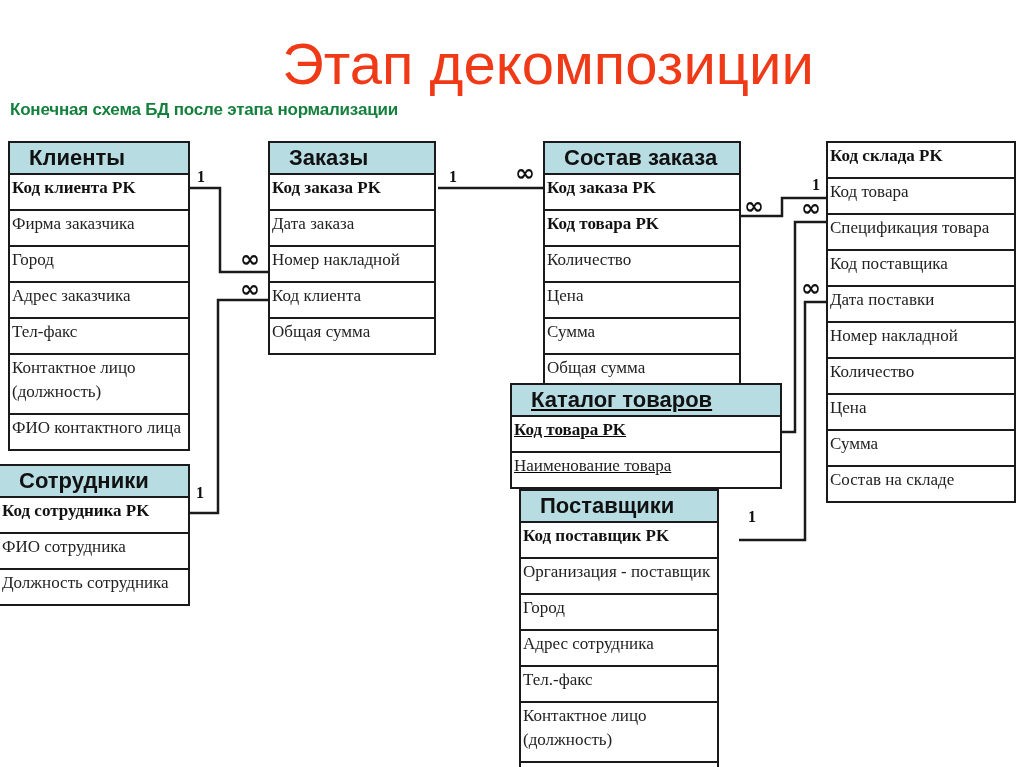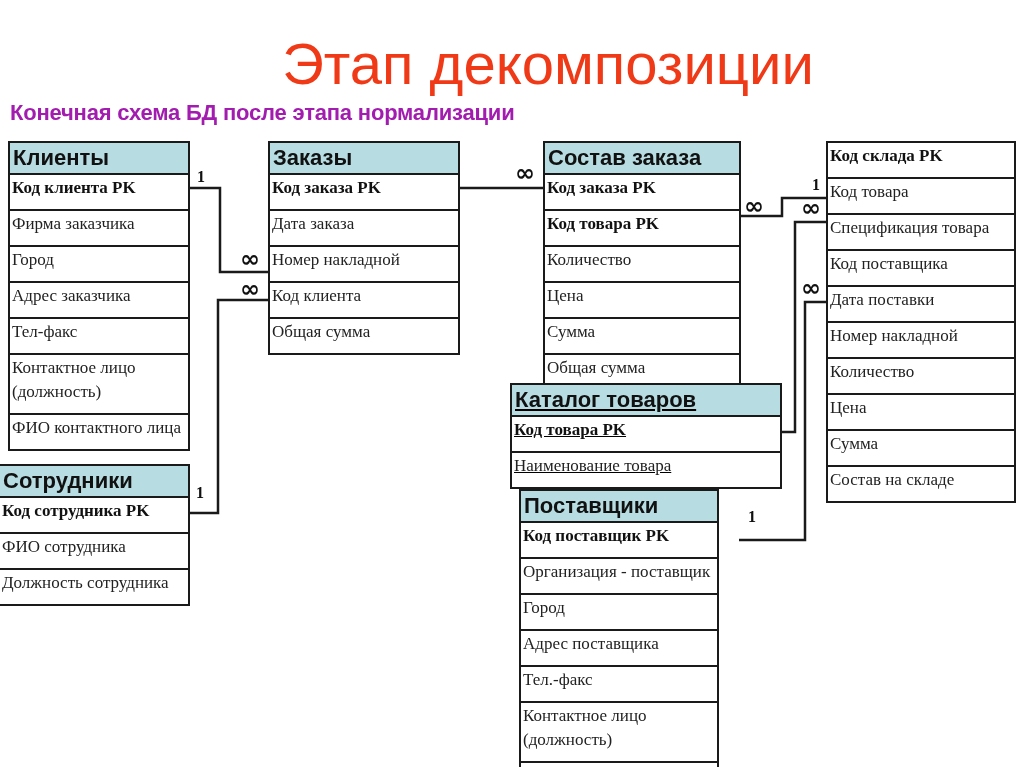--- a/index.html
+++ b/index.html
@@ -10,31 +10,31 @@
   }
   .title {
     position: absolute; left: 0; width: 1024px; top: 32px;
     text-align: center;
     font-family: "Liberation Sans", sans-serif;
     font-size: 58px; color: #f03a17; line-height: 64px; padding-left: 36px;
   }
   .subtitle {
     position: absolute; left: 10px; top: 100px;
     font-family: "Liberation Sans", sans-serif;
-    font-weight: bold; font-size: 22px; color: #a21caf;
+    font-weight: bold; font-size: 17px; color: #15803d;
     letter-spacing: -0.2px;
   }
   .entity {
     position: absolute; background: #fff;
     border: 2px solid #1a1a1a; box-sizing: border-box;
   }
   .entity-header {
     background: #b7dde3; border-bottom: 2px solid #1a1a1a;
     font-family: "Liberation Sans", sans-serif; font-weight: bold;
-    font-size: 22px; color: #111; line-height: 30px; padding: 0 3px;
+    font-size: 22px; color: #111; line-height: 30px; padding: 0 19px;
     white-space: nowrap;
   }
   .field {
     font-size: 17px; line-height: 24px; color: #222;
     border-bottom: 2px solid #1a1a1a; padding: 1px 2px 9px 2px;
     box-sizing: border-box;
   }
   .field:last-child { border-bottom: none; }
   .field.pk { font-weight: bold; color: #111; }
   svg.lines { position: absolute; left: 0; top: 0; }
@@ -87,21 +87,21 @@
   <div class="entity-header">Клиенты</div>
   <div class="field pk">Код клиента PK</div>
   <div class="field">Фирма заказчика</div>
   <div class="field">Город</div>
   <div class="field">Адрес заказчика</div>
   <div class="field">Тел-факс</div>
   <div class="field">Контактное лицо (должность)</div>
   <div class="field">ФИО контактного лица</div>
 </div>
 
-<div class="entity" style="left:268px;top:141px;width:192px;">
+<div class="entity" style="left:268px;top:141px;width:168px;">
   <div class="entity-header">Заказы</div>
   <div class="field pk">Код заказа PK</div>
   <div class="field">Дата заказа</div>
   <div class="field">Номер накладной</div>
   <div class="field">Код клиента</div>
   <div class="field">Общая сумма</div>
 </div>
 
 <div class="entity" style="left:543px;top:141px;width:198px;">
   <div class="entity-header">Состав заказа</div>
@@ -137,17 +137,17 @@
   <div class="entity-header">Каталог товаров</div>
   <div class="field pk">Код товара   PK</div>
   <div class="field">Наименование товара</div>
 </div>
 
 <div class="entity" style="left:519px;top:489px;width:200px;">
   <div class="entity-header">Поставщики</div>
   <div class="field pk">Код поставщик  PK</div>
   <div class="field">Организация - поставщик</div>
   <div class="field">Город</div>
-  <div class="field">Адрес поставщика</div>
+  <div class="field">Адрес сотрудника</div>
   <div class="field">Тел.-факс</div>
   <div class="field">Контактное лицо (должность)</div>
   <div class="field">ФИО контактного лица</div>
 </div>
 
 </body></html>

